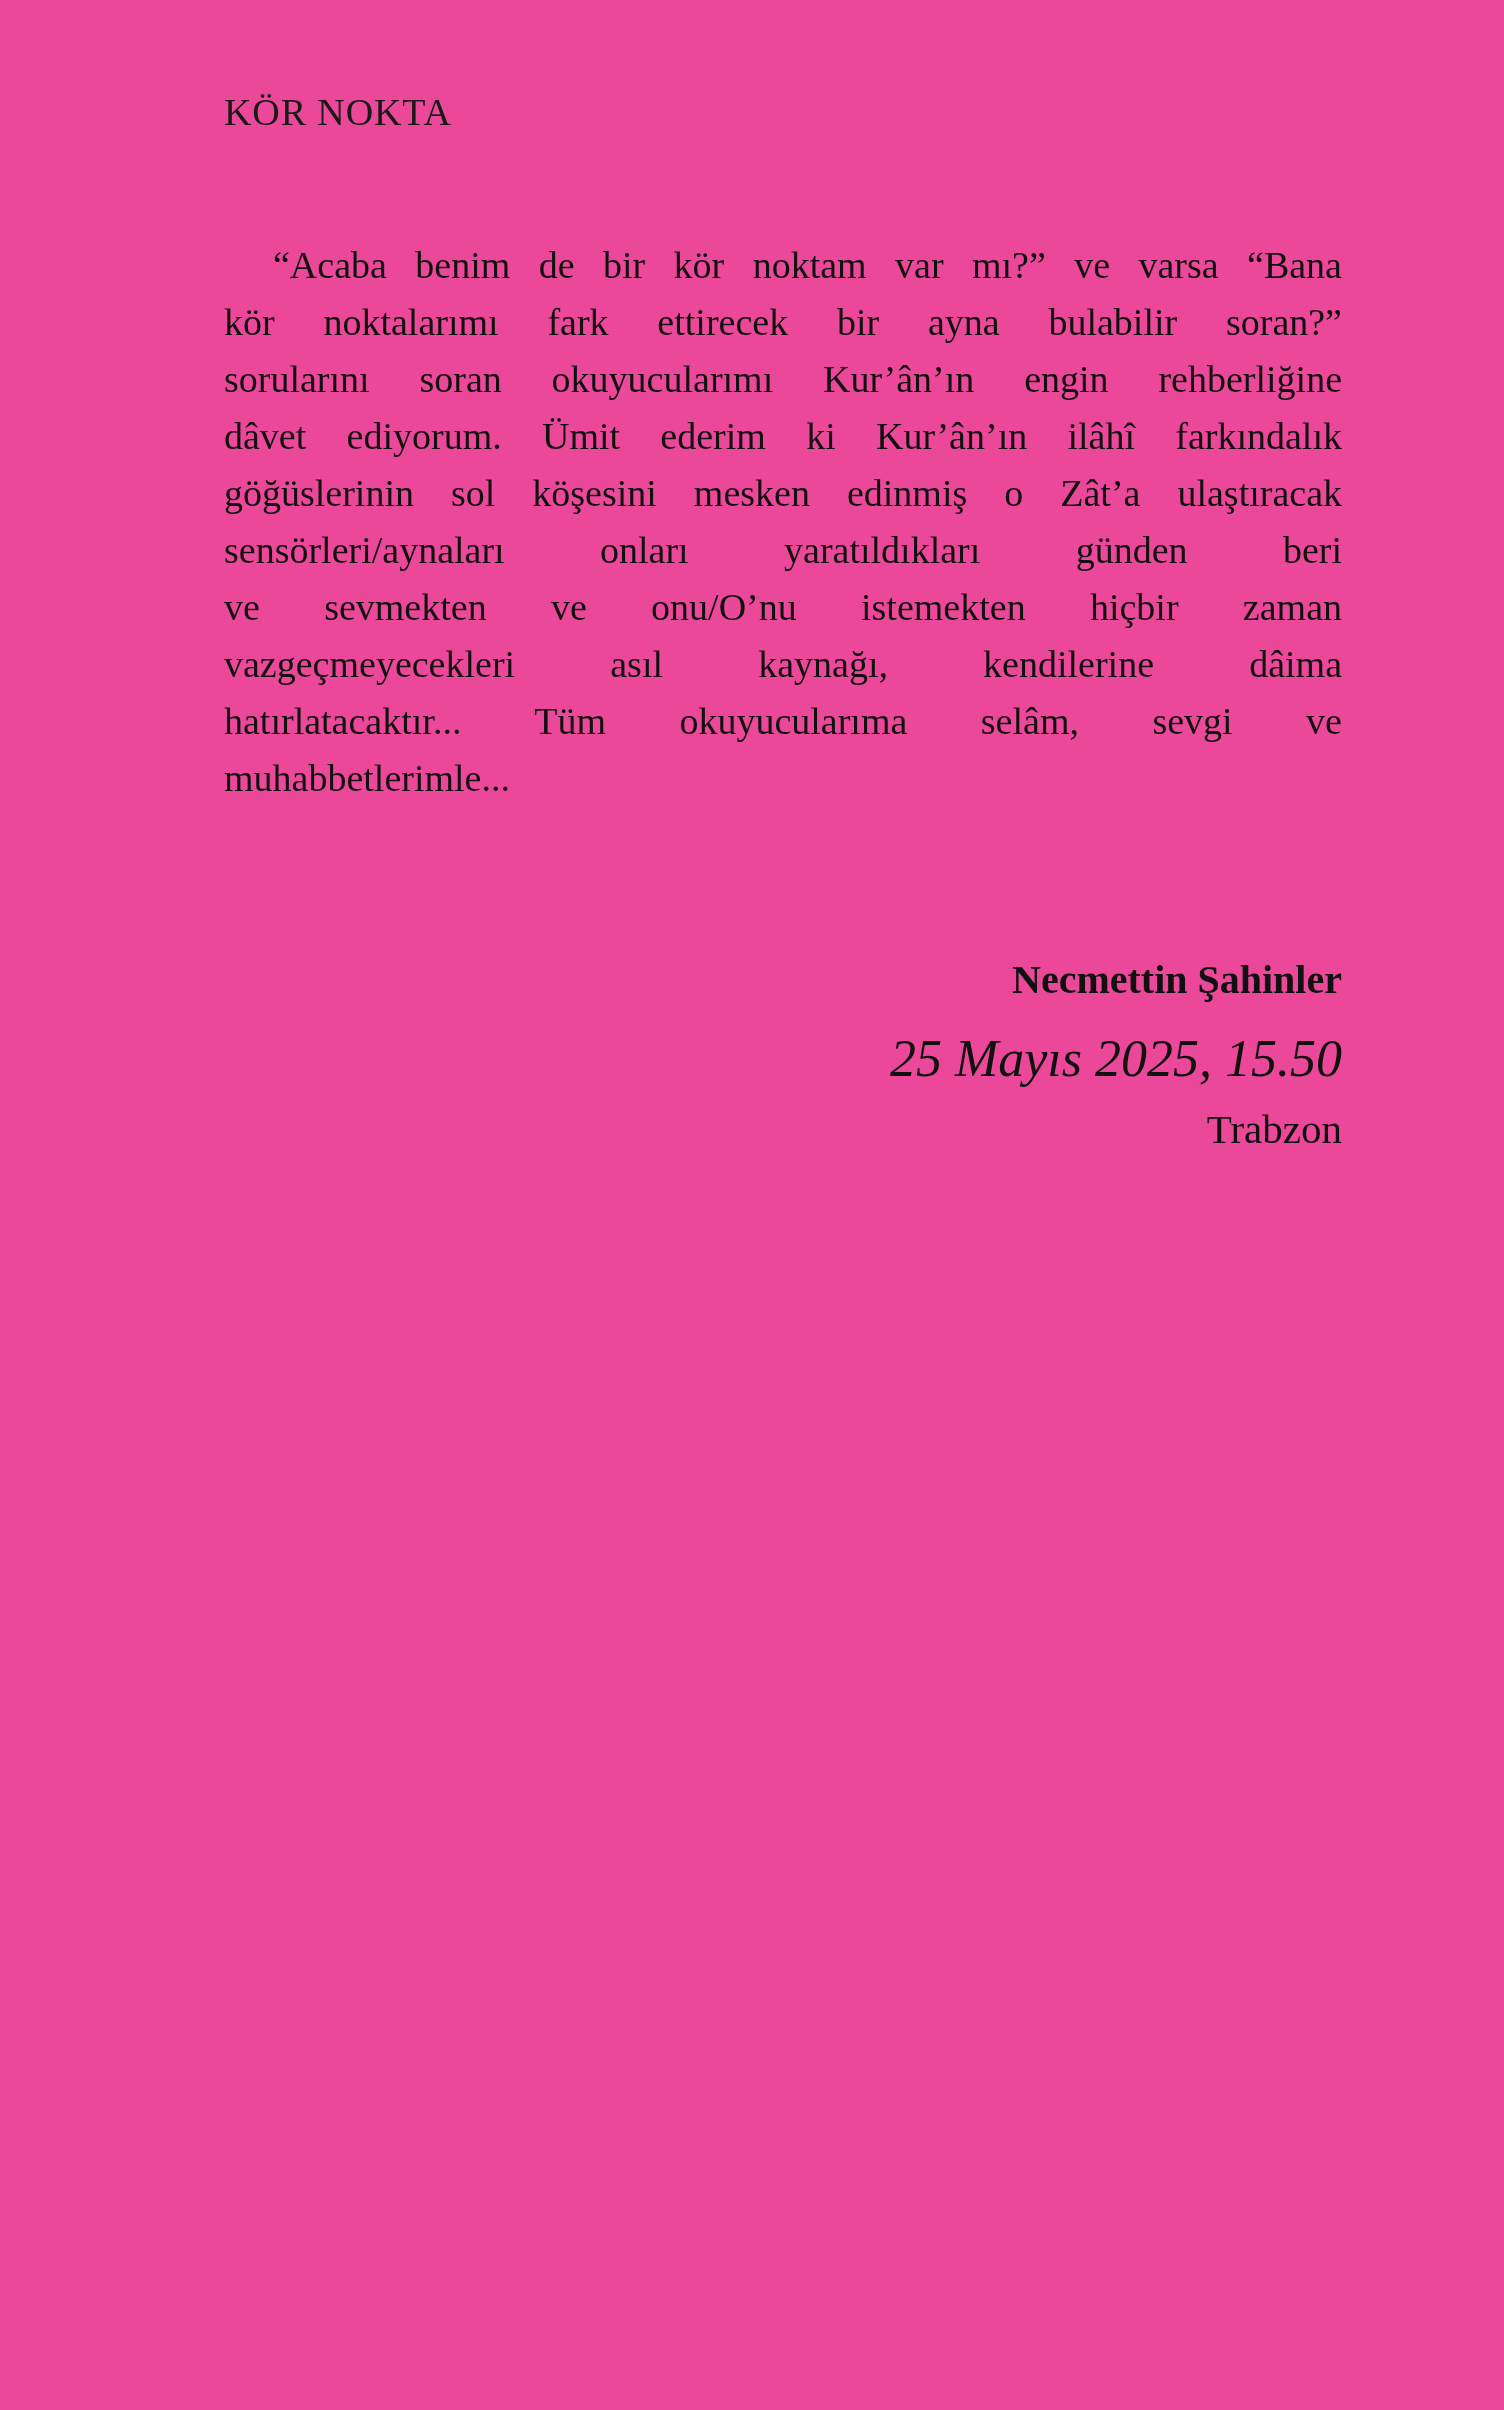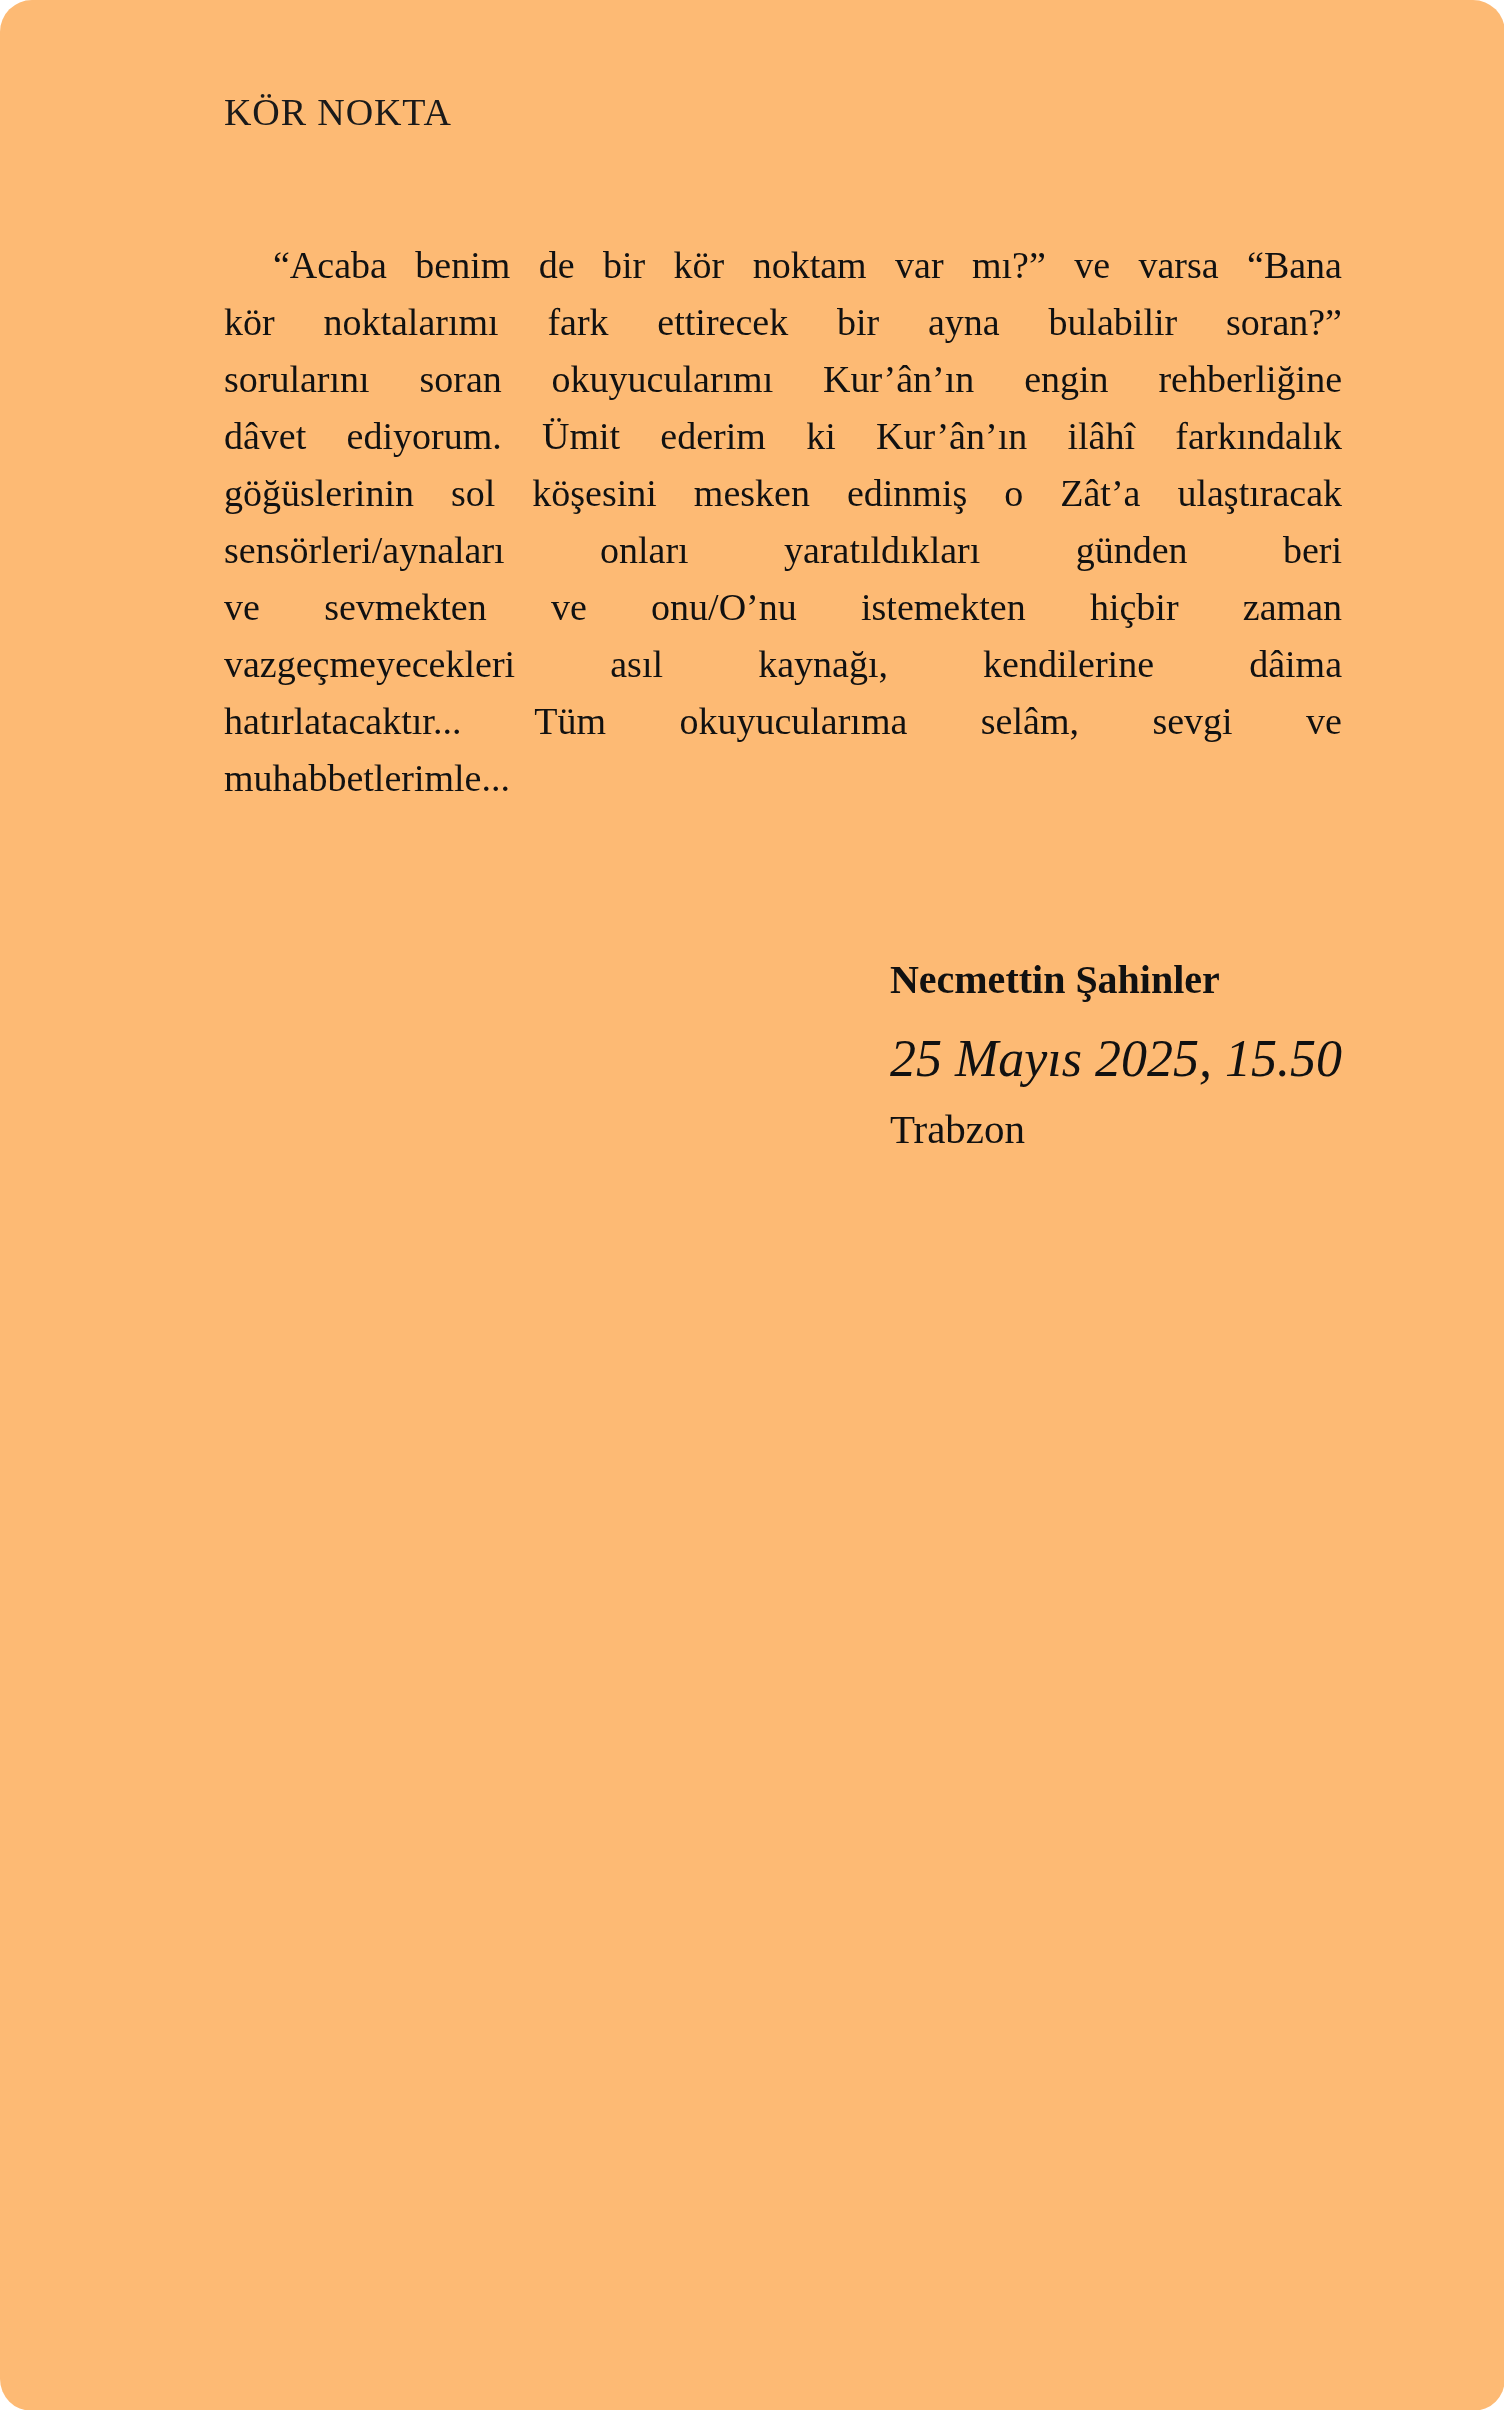--- a/index.html
+++ b/index.html
@@ -11,22 +11,21 @@
     width: 1505px;
     height: 2411px;
     overflow: hidden;
     font-family: "Liberation Serif", serif;
     color: #141414;
   }
   .page {
     position: relative;
     width: 1505px;
     height: 2411px;
-    background: #fdba74;
-    border-radius: 32px;
+    background: #ec4899;
   }
   .header {
     position: absolute;
     left: 224px;
     top: 92px;
     font-size: 38px;
     line-height: 41px;
     letter-spacing: 0.9px;
     color: #1a1a1a;
   }
@@ -48,21 +47,21 @@
     text-indent: 49px;
   }
   .para .line:last-child {
     text-align: left;
     text-align-last: left;
   }
   .signature {
     position: absolute;
     right: 163px;
     top: 951px;
-    text-align: left;
+    text-align: right;
     color: #111111;
   }
   .sig-name {
     font-weight: bold;
     font-size: 40px;
     line-height: 58px;
   }
   .sig-date {
     font-style: italic;
     font-size: 52px;

